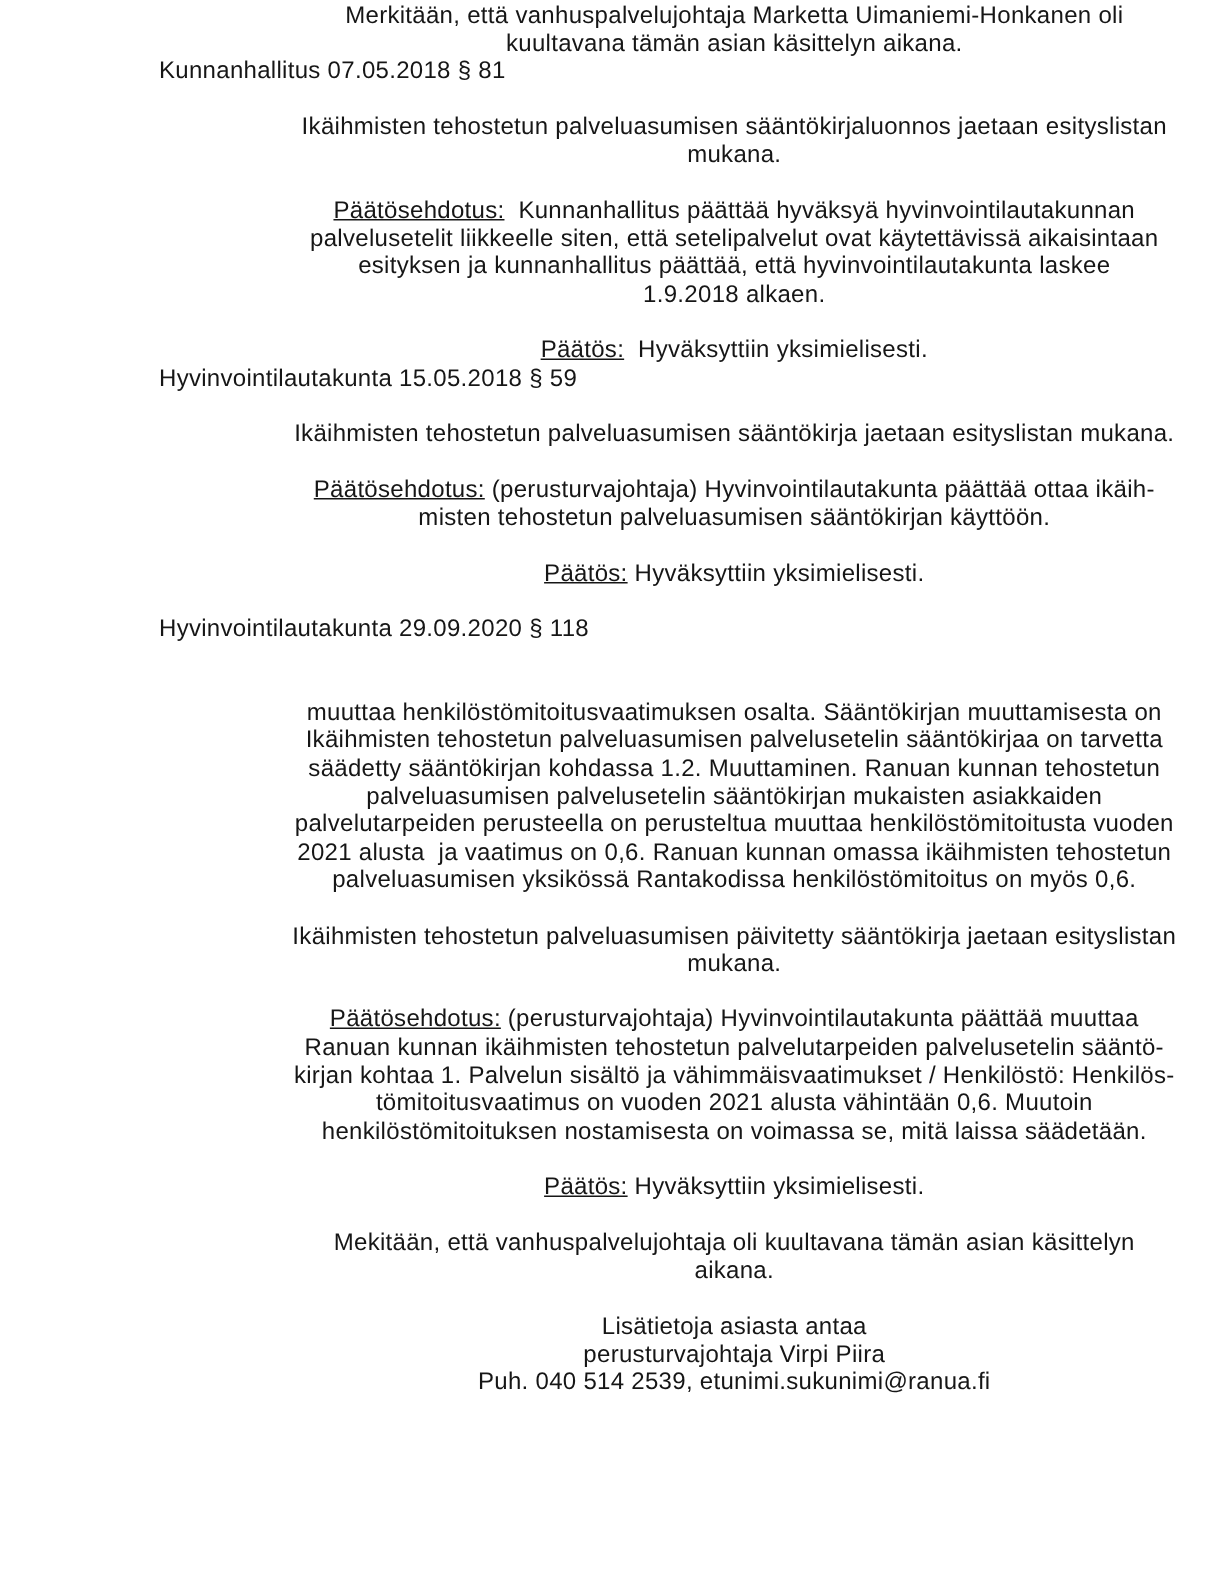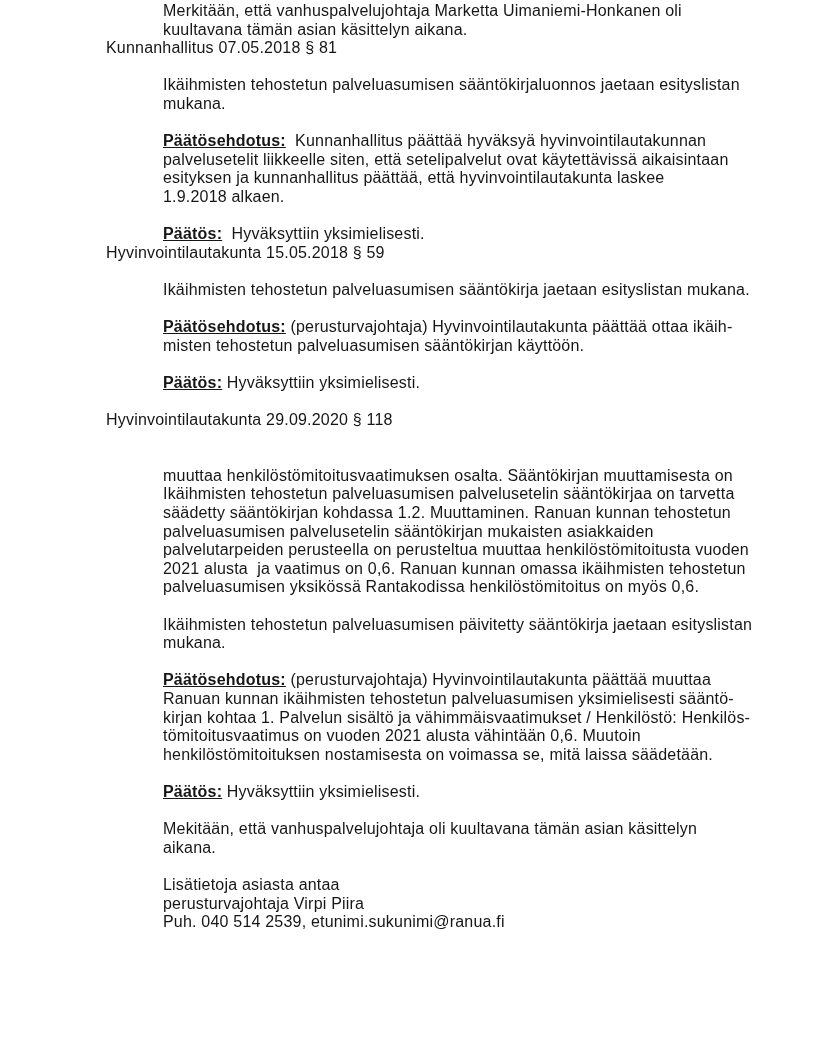--- a/index.html
+++ b/index.html
@@ -21,26 +21,27 @@
     height: 1054px;
   }
   .line {
     height: 18.6px;
     line-height: 18.6px;
     white-space: pre;
     letter-spacing: 0.2px;
   }
   .line.body {
     padding-left: 163px;
+    text-align: center;
   }
   .line.heading {
     padding-left: 106px;
   }
   .label {
-    font-weight: bold;
+    font-weight: normal;
     text-decoration: underline;
     margin-top: 40px;
   }
 </style>
 </head>
 <body>
 
 <div class="page">
     <div class="line body">Merkitään, että vanhuspalvelujohtaja Marketta Uimaniemi-Honkanen oli</div>
     <div class="line body">kuultavana tämän asian käsittelyn aikana.</div>
@@ -72,21 +73,21 @@
     <div class="line body">säädetty sääntökirjan kohdassa 1.2. Muuttaminen. Ranuan kunnan tehostetun</div>
     <div class="line body">palveluasumisen palvelusetelin sääntökirjan mukaisten asiakkaiden</div>
     <div class="line body">palvelutarpeiden perusteella on perusteltua muuttaa henkilöstömitoitusta vuoden</div>
     <div class="line body">2021 alusta  ja vaatimus on 0,6. Ranuan kunnan omassa ikäihmisten tehostetun</div>
     <div class="line body">palveluasumisen yksikössä Rantakodissa henkilöstömitoitus on myös 0,6.</div>
     <div class="line gap"> </div>
     <div class="line body">Ikäihmisten tehostetun palveluasumisen päivitetty sääntökirja jaetaan esityslistan</div>
     <div class="line body">mukana.</div>
     <div class="line gap"> </div>
     <div class="line body"><span class="label">Päätösehdotus:</span><span> (perusturvajohtaja) Hyvinvointilautakunta päättää muuttaa</span></div>
-    <div class="line body">Ranuan kunnan ikäihmisten tehostetun palveluasumisen yksimielisesti sääntö-</div>
+    <div class="line body">Ranuan kunnan ikäihmisten tehostetun palvelutarpeiden palvelusetelin sääntö-</div>
     <div class="line body">kirjan kohtaa 1. Palvelun sisältö ja vähimmäisvaatimukset / Henkilöstö: Henkilös-</div>
     <div class="line body">tömitoitusvaatimus on vuoden 2021 alusta vähintään 0,6. Muutoin</div>
     <div class="line body">henkilöstömitoituksen nostamisesta on voimassa se, mitä laissa säädetään.</div>
     <div class="line gap"> </div>
     <div class="line body"><span class="label">Päätös:</span><span> Hyväksyttiin yksimielisesti.</span></div>
     <div class="line gap"> </div>
     <div class="line body">Mekitään, että vanhuspalvelujohtaja oli kuultavana tämän asian käsittelyn</div>
     <div class="line body">aikana.</div>
     <div class="line gap"> </div>
     <div class="line body">Lisätietoja asiasta antaa</div>

